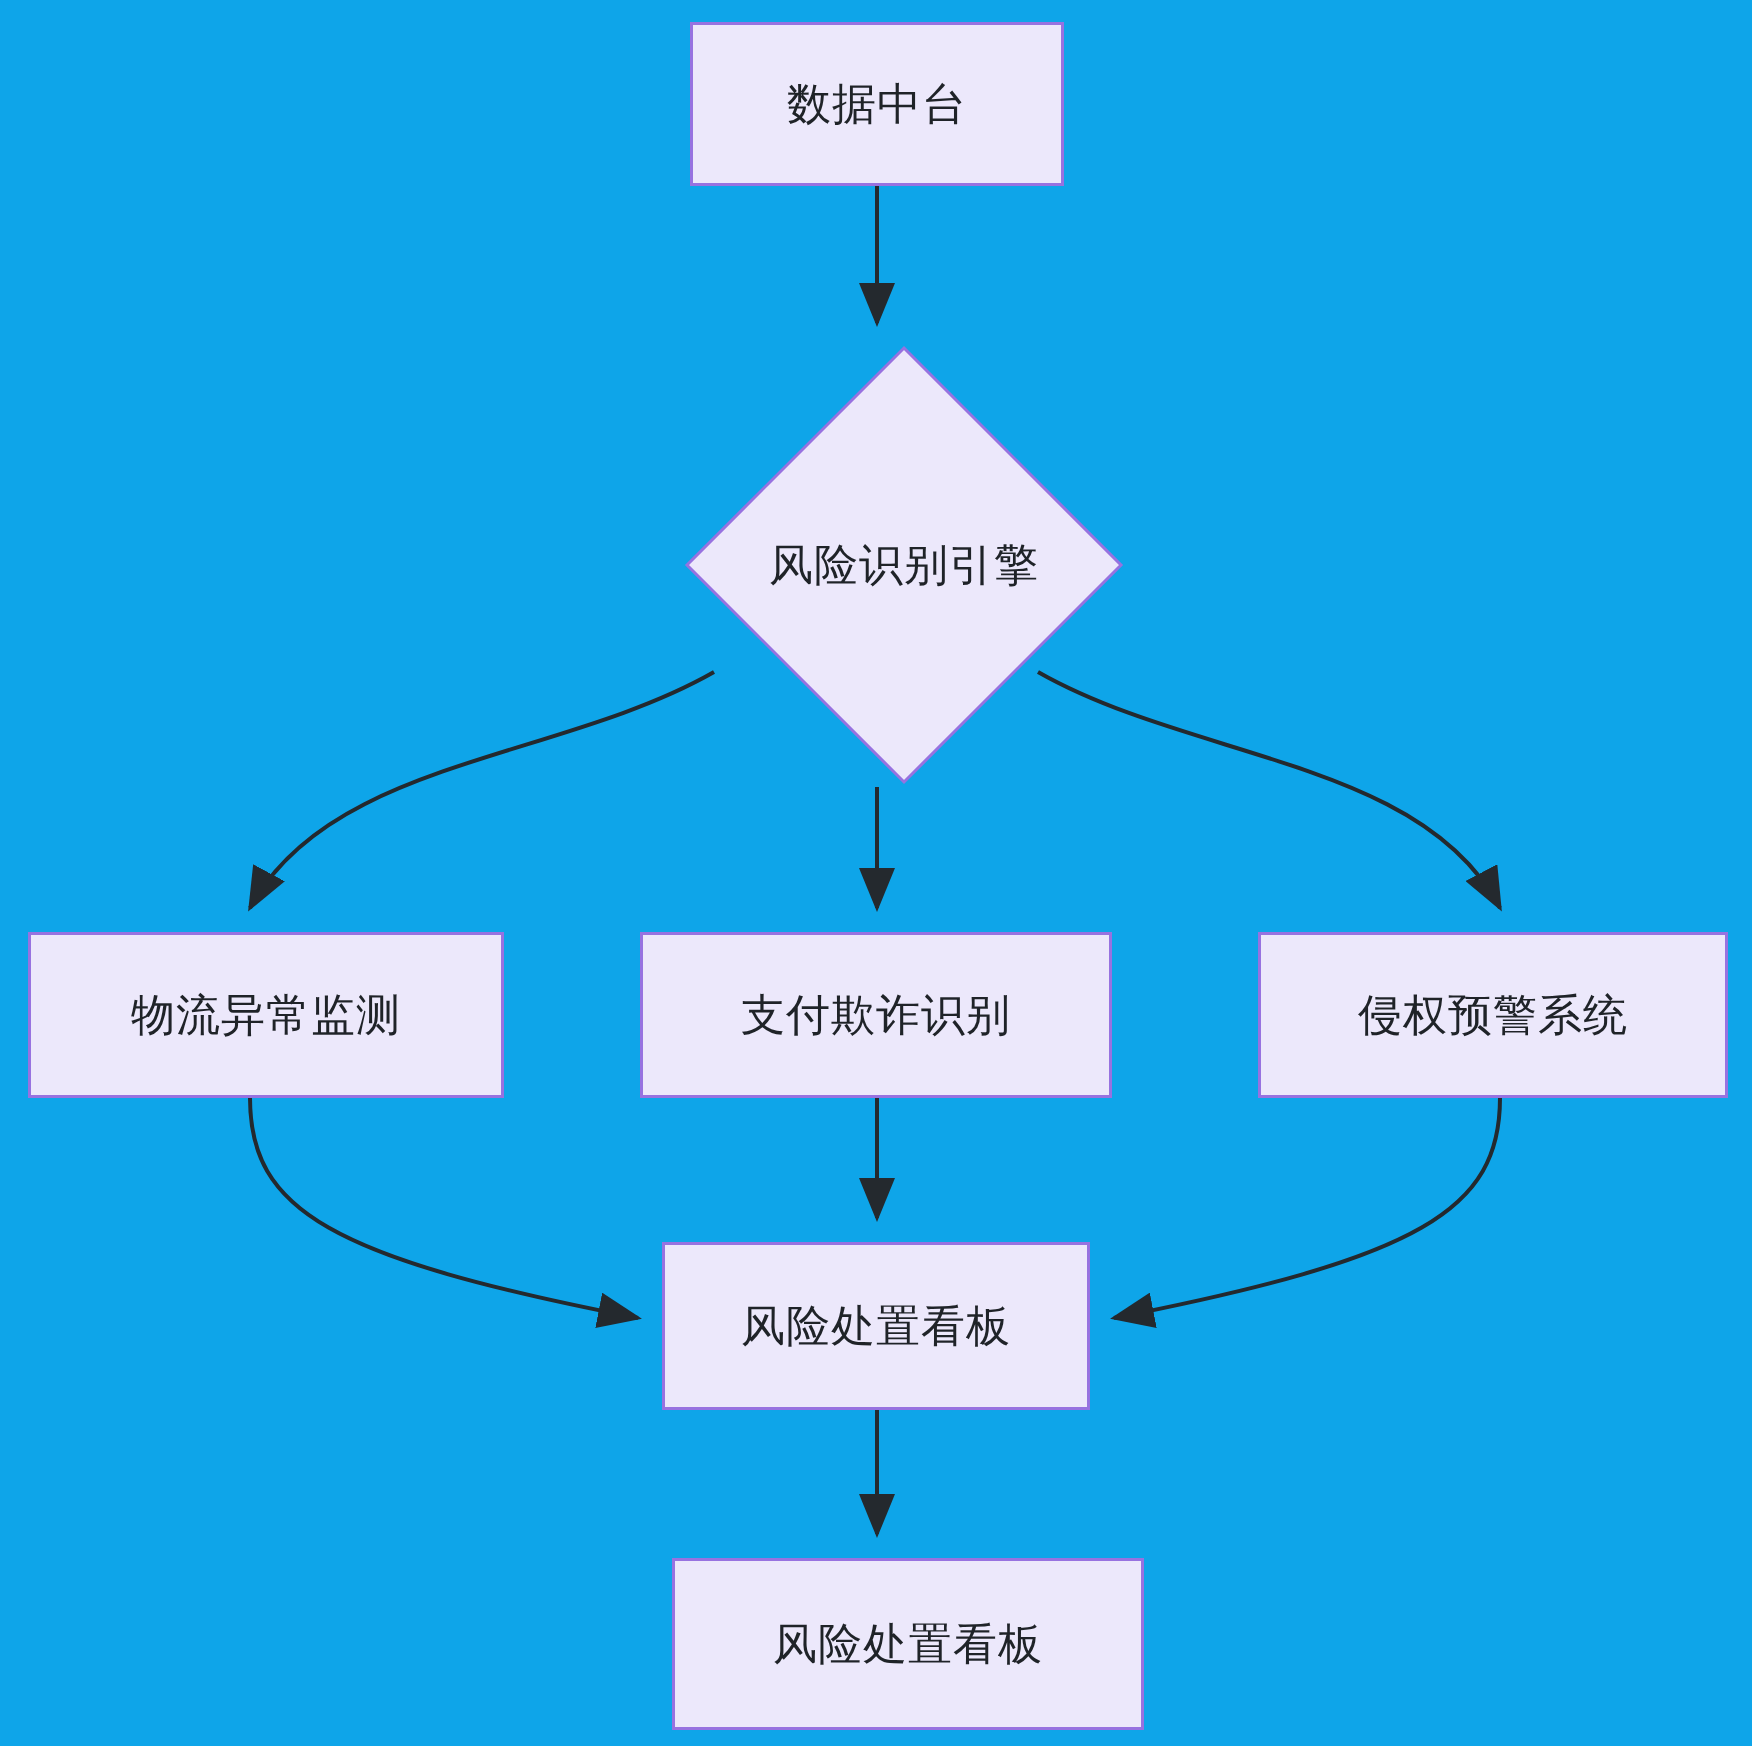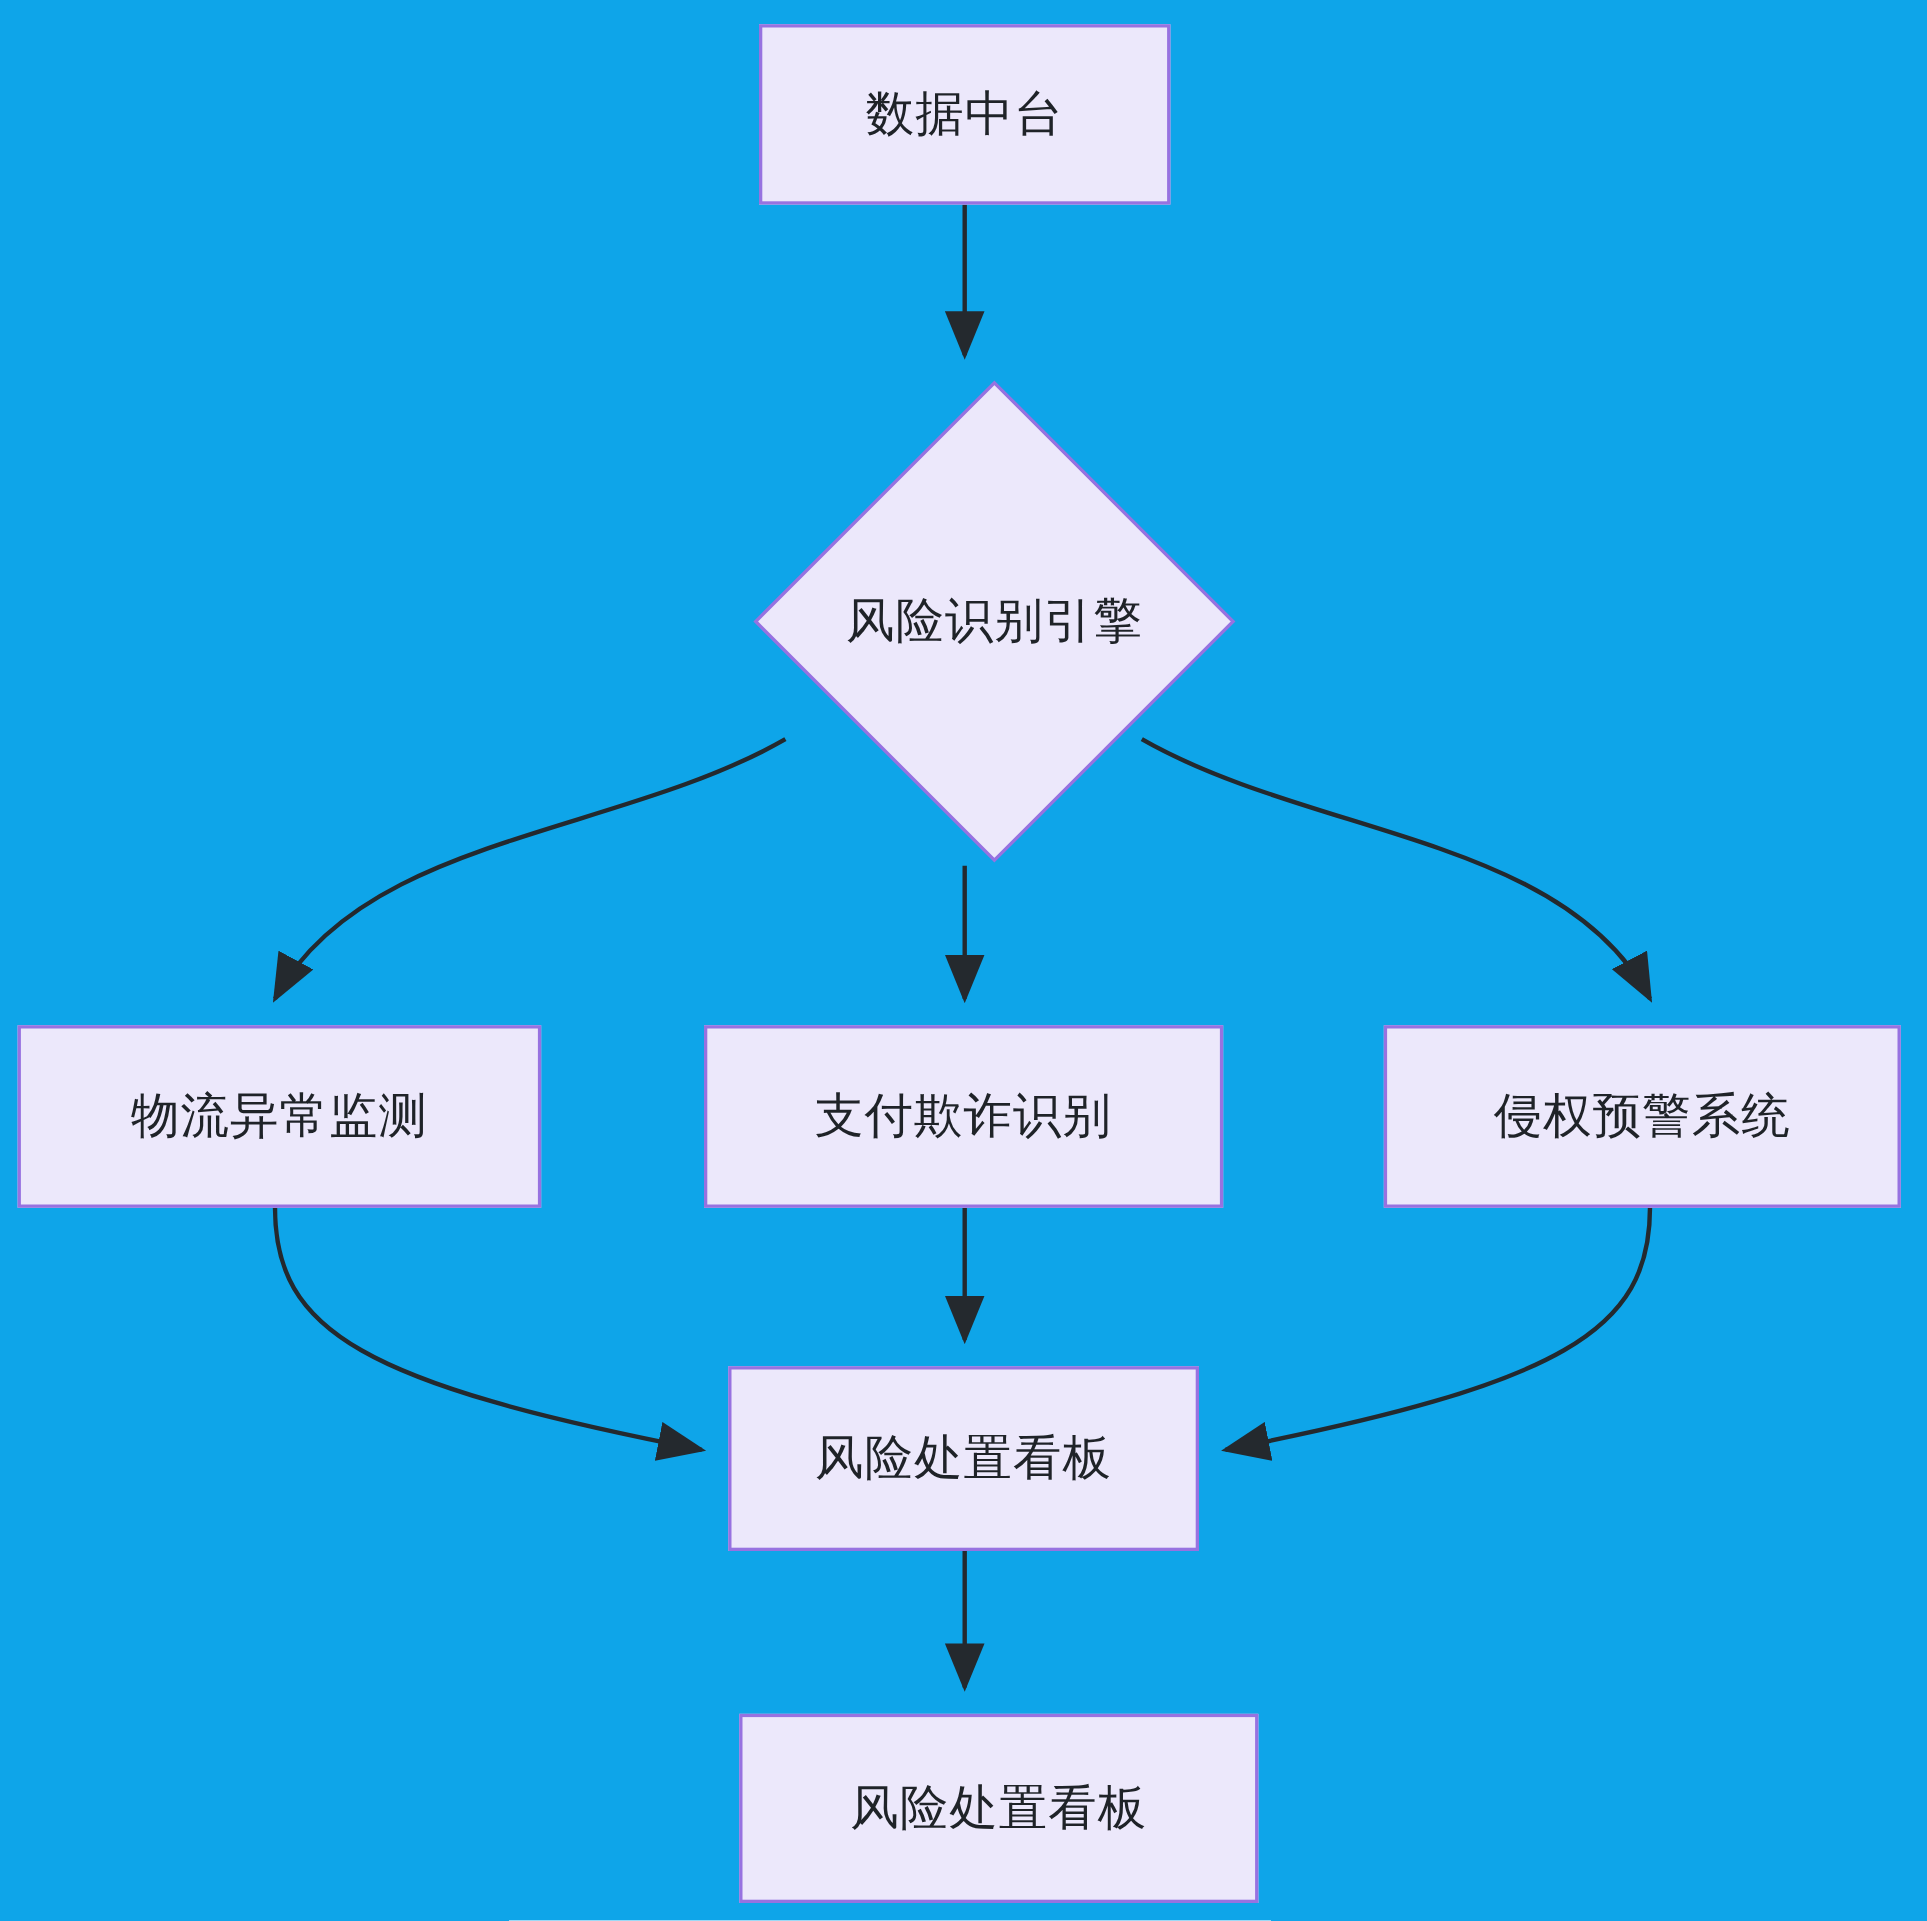--- a/index.html
+++ b/index.html
@@ -57,21 +57,21 @@
     height: 100%;
     z-index: 1;
   }
   .node.decision .node-label {
     position: relative;
     z-index: 2;
   }
   
   #node-data-platform   { left: 690px;  top: 22px;   width: 374px; height: 164px; }
   #node-risk-engine     { left: 684px;  top: 345px;  width: 440px; height: 440px; }
-  #node-logistics       { left: 16px;   top: 932px;  width: 476px; height: 166px; }
+  #node-logistics       { left: 28px;   top: 932px;  width: 476px; height: 166px; }
   #node-payment-fraud   { left: 640px;  top: 932px;  width: 472px; height: 166px; text-align: center; }
   #node-infringement    { left: 1258px; top: 932px;  width: 470px; height: 166px; }
   #node-auto-handling   { left: 662px;  top: 1242px; width: 428px; height: 168px; }
   #node-risk-dashboard  { left: 640px;  top: 1558px; width: 472px; height: 172px; margin-left: 32px; }
 </style>
 </head>
 <body>
 
 <div id="canvas">
 

